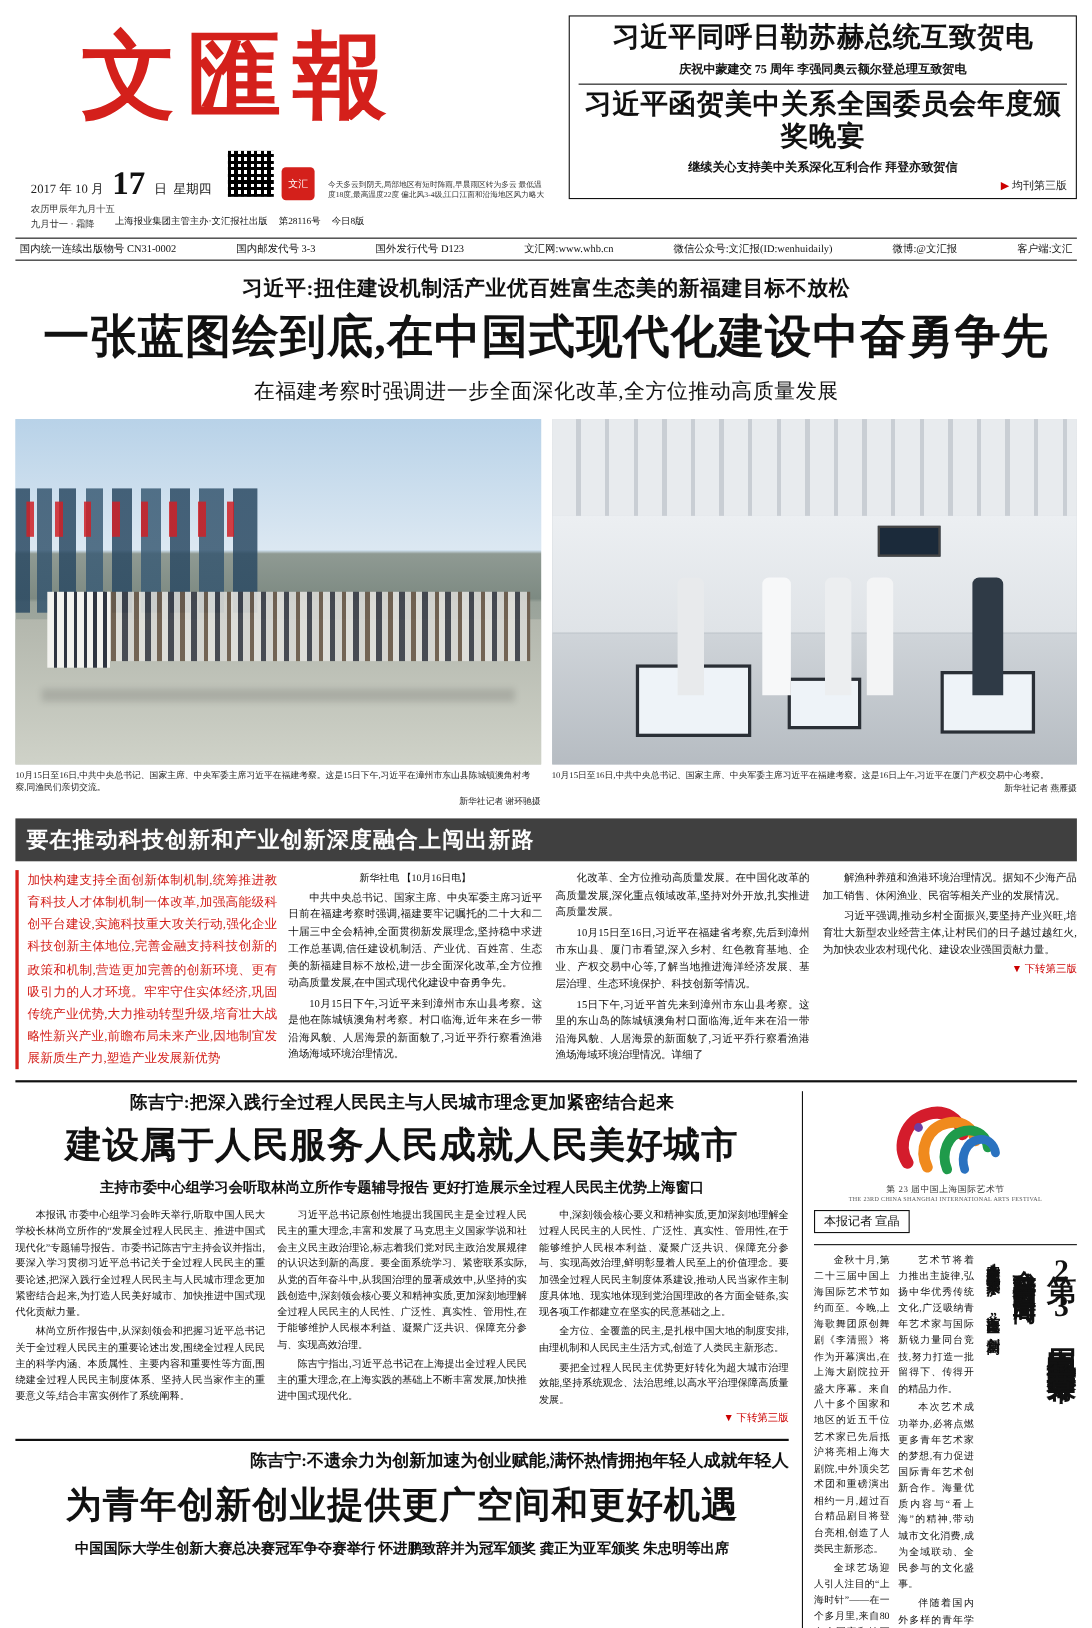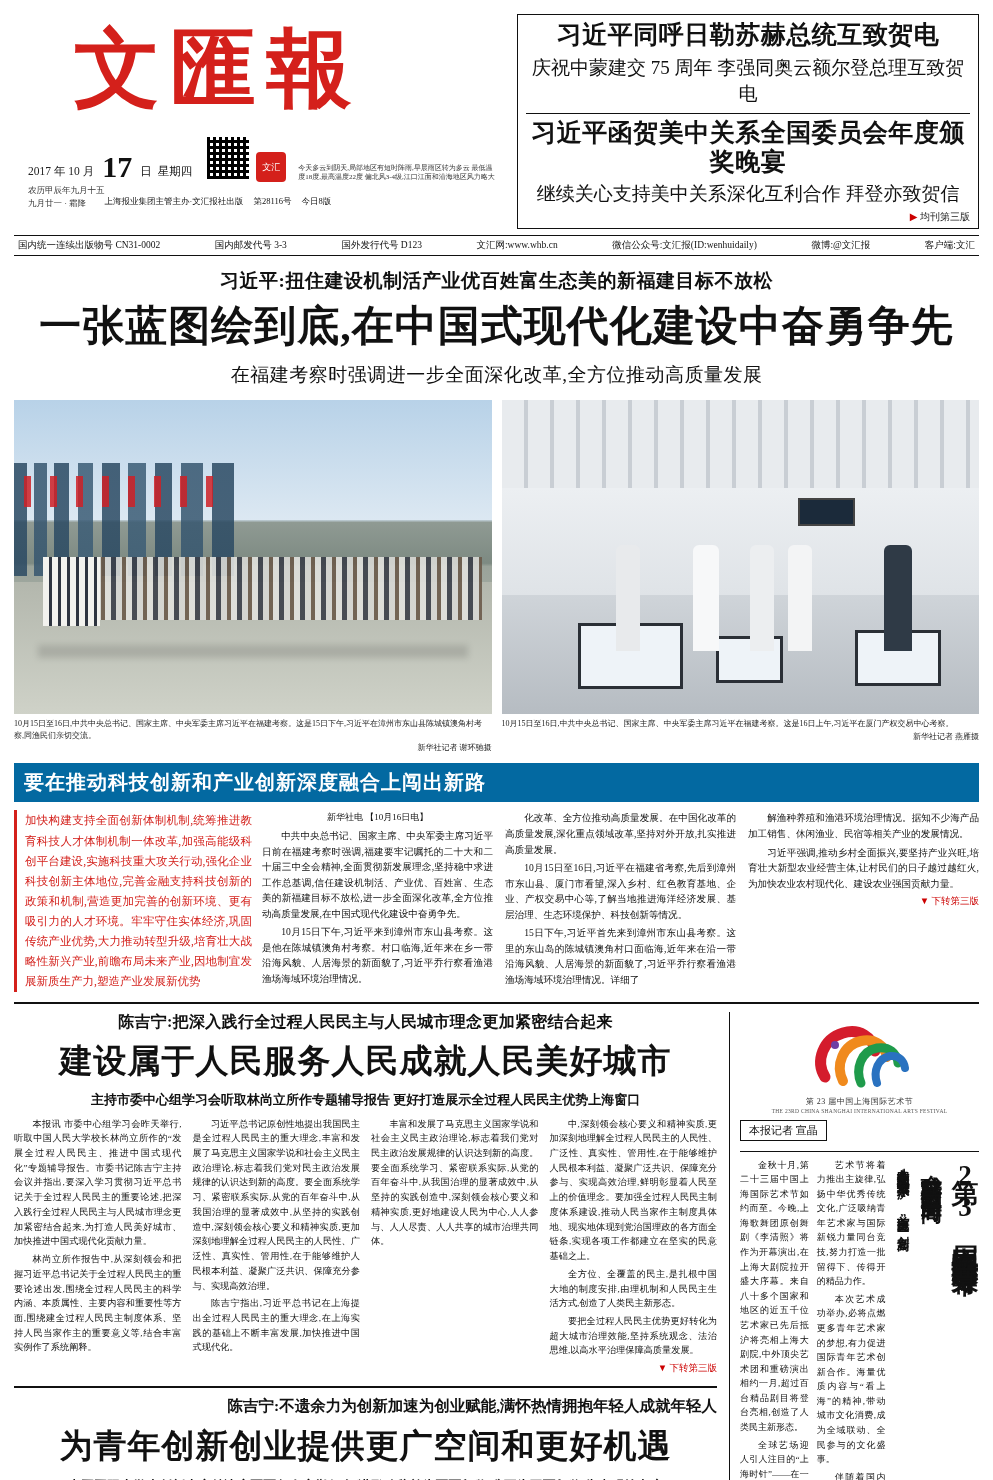--- a/index.html
+++ b/index.html
@@ -46,21 +46,21 @@
   }
   .seal {
     width: 30px; height: 30px; border-radius: 4px; background: #d4201b;
     color: #fff; font-size: 9px; display: flex; align-items: center; justify-content: center;
     margin-right: 6px;
   }
 
   
   .mast-right { width: 468px; border: 1.5px solid #111; padding: 6px 8px 4px; margin-top: 4px; }
   .mr-h1 { font-size: 25px; font-weight: bold; letter-spacing: 0.5px; text-align: center; line-height: 1.15; }
-  .mr-sub { font-size: 19px; text-align: center; margin-top: 5px; letter-spacing: 0; }
+  .mr-sub { font-size: 11px; text-align: center; margin-top: 5px; letter-spacing: 0; font-weight: bold; }
   .mr-rule { border-top: 1px solid #111; margin: 6px 0 5px; }
   .mr-note { font-size: 10px; text-align: right; margin-top: 3px; color: #222; }
   .mr-note .arr { color: #c00; }
 
   
   .infostrip {
     border-top: 1.5px solid #111; border-bottom: 1.5px solid #111;
     margin-top: 6px; padding: 3px 4px; font-size: 9.5px; display: flex; gap: 14px;
     justify-content: space-between; align-items: center;
   }
@@ -109,21 +109,21 @@
   .pB .m3 { left: 74%; bottom: 9%; width: 18%; height: 18%; }
   .pB .ppl { position: absolute; bottom: 20%; height: 34%; background: #f4f5f6; border-radius: 6px 6px 0 0; }
   .pB .p1 { left: 24%; width: 5%; background: #e8eaec; }
   .pB .p2 { left: 40%; width: 5.5%; background: #f7f8f9; }
   .pB .p3 { left: 52%; width: 5%; background: #eceef0; }
   .pB .p4 { left: 60%; width: 5%; background: #f3f4f5; }
   .pB .p5 { left: 80%; width: 6%; background: #2f3a46; }
 
   
   .redbanner {
-    margin-top: 10px; background: #0369a1; color: #fff; font-size: 20px; font-weight: bold;
+    margin-top: 10px; background: #404040; color: #fff; font-size: 20px; font-weight: bold;
     padding: 6px 10px; letter-spacing: 1px;
   }
   .quote-block { display: flex; gap: 10px; margin-top: 8px; }
   .quote-red {
     width: 238px; color: #d4201b; font-size: 11.5px; line-height: 1.75; text-align: justify;
     border-left: 3px solid #d4201b; padding-left: 8px;
   }
   .lead-cols { display: flex; gap: 12px; flex: 1; }
   .lead-cols .col { flex: 1; font-size: 9.6px; line-height: 1.62; text-align: justify; }
   .col p { margin: 0 0 3px; text-indent: 2em; }
@@ -293,23 +293,20 @@
       <div class="sec-cols">
         <div class="col">
           <p>本报讯  市委中心组学习会昨天举行,听取中国人民大学校长林尚立所作的“发展全过程人民民主、推进中国式现代化”专题辅导报告。市委书记陈吉宁主持会议并指出,要深入学习贯彻习近平总书记关于全过程人民民主的重要论述,把深入践行全过程人民民主与人民城市理念更加紧密结合起来,为打造人民美好城市、加快推进中国式现代化贡献力量。</p>
           <p>林尚立所作报告中,从深刻领会和把握习近平总书记关于全过程人民民主的重要论述出发,围绕全过程人民民主的科学内涵、本质属性、主要内容和重要性等方面,围绕建全过程人民民主制度体系、坚持人民当家作主的重要意义等,结合丰富实例作了系统阐释。</p>
         </div>
         <div class="col">
           <p>习近平总书记原创性地提出我国民主是全过程人民民主的重大理念,丰富和发展了马克思主义国家学说和社会主义民主政治理论,标志着我们党对民主政治发展规律的认识达到新的高度。要全面系统学习、紧密联系实际,从党的百年奋斗中,从我国治理的显著成效中,从坚持的实践创造中,深刻领会核心要义和精神实质,更加深刻地理解全过程人民民主的人民性、广泛性、真实性、管用性,在于能够维护人民根本利益、凝聚广泛共识、保障充分参与、实现高效治理。</p>
           <p>陈吉宁指出,习近平总书记在上海提出全过程人民民主的重大理念,在上海实践的基础上不断丰富发展,加快推进中国式现代化。</p>
         </div>
         <div class="col">
-          <p>丰富和发展了马克思主义国家学说和社会主义民主政治理论,标志着我们党对民主政治发展规律的认识达到新的高度。要全面系统学习、紧密联系实际,从党的百年奋斗中,从我国治理的显著成效中,从坚持的实践创造中,深刻领会核心要义和精神实质,更好地建设人民为中心,人人参与、人人尽责、人人共享的城市治理共同体。</p>
-        </div>
-        <div class="col">
           <p>中,深刻领会核心要义和精神实质,更加深刻地理解全过程人民民主的人民性、广泛性、真实性、管用性,在于能够维护人民根本利益、凝聚广泛共识、保障充分参与、实现高效治理,鲜明彰显着人民至上的价值理念。要加强全过程人民民主制度体系建设,推动人民当家作主制度具体地、现实地体现到党治国理政的各方面全链条,实现各项工作都建立在坚实的民意基础之上。</p>
           <p>全方位、全覆盖的民主,是扎根中国大地的制度安排,由理机制和人民民主生活方式,创造了人类民主新形态。</p>
           <p>要把全过程人民民主优势更好转化为超大城市治理效能,坚持系统观念、法治思维,以高水平治理保障高质量发展。</p>
           <div class="cont">▼ 下转第三版</div>
         </div>
       </div>
 
       <div class="hr-thick"></div>
 
       <div>

